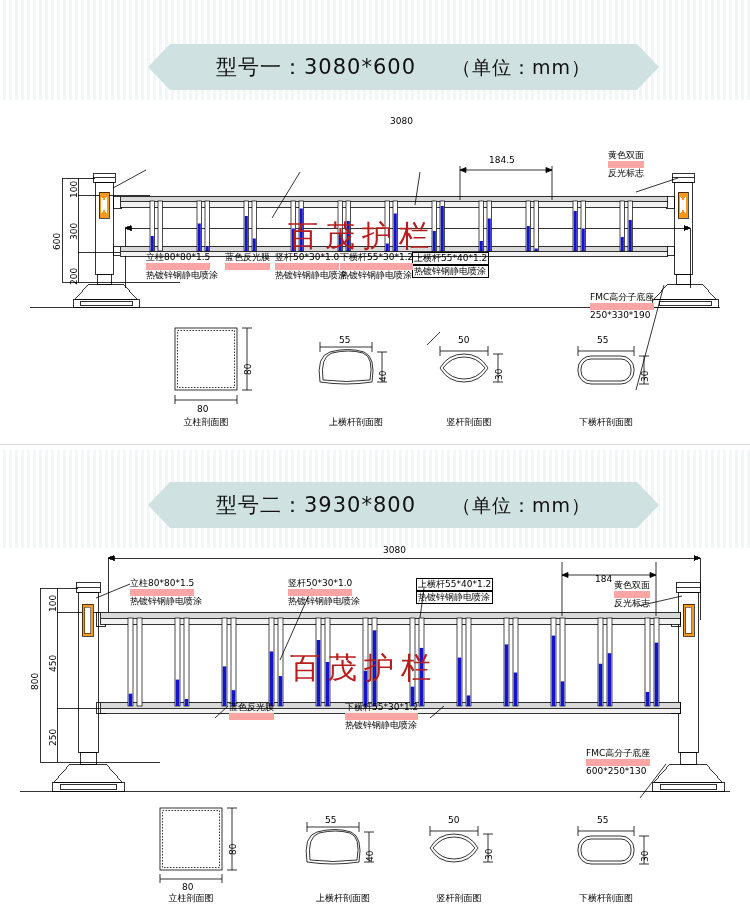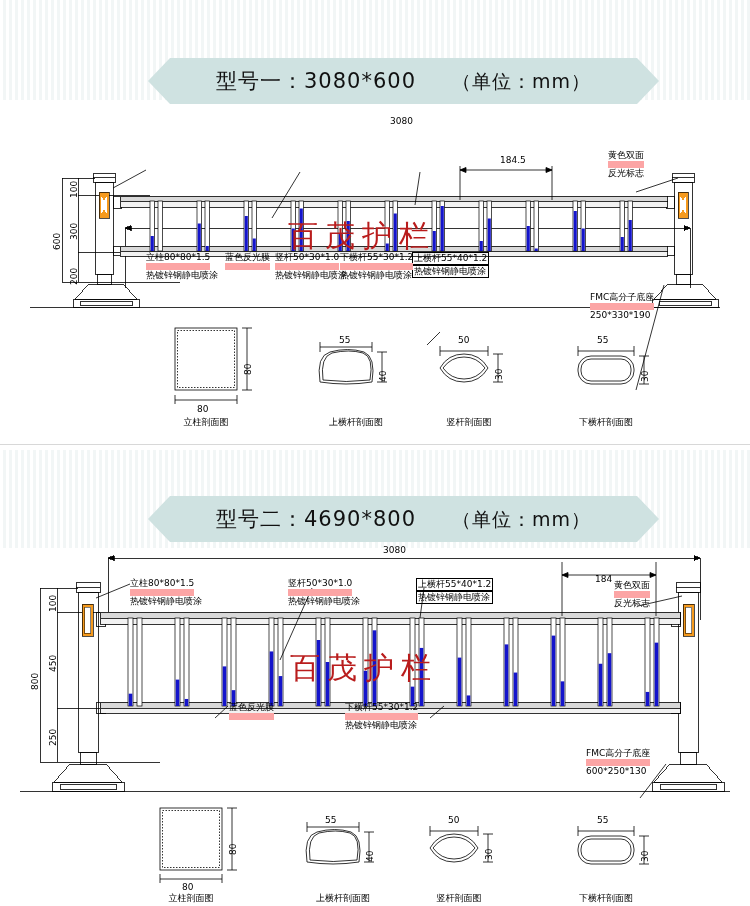--- a/index.html
+++ b/index.html
@@ -12,21 +12,21 @@
   }
   .page{position:relative;width:750px;height:906px;}
 
   
   .stripe-bg{
     position:absolute;left:0;width:750px;
     background:repeating-linear-gradient(90deg,#ffffff 0 3px,#f2f6f6 3px 6px);
   }
 
   
-  .banner-wrap{position:absolute;height:60px;display:flex;align-items:flex-end;}
+  .banner-wrap{position:absolute;height:60px;display:flex;align-items:flex-start;}
   .banner{
     position:relative;height:46px;background:#cfe2e1;
     display:flex;align-items:center;justify-content:center;
     padding:0 46px;box-sizing:border-box;
   }
   .banner::before,.banner::after{
     content:"";position:absolute;top:0;width:0;height:0;
     border-top:23px solid transparent;border-bottom:23px solid transparent;
   }
   .banner::before{left:-22px;border-right:22px solid #cfe2e1;}
@@ -254,21 +254,21 @@
     <span class="l1">下横杆55*30*1.2</span><br>
     <span class="l2">热镀锌钢静电喷涂</span>
   </div>
   <div class="ann" style="left:590px;top:292px;">
     <span class="l1">FMC高分子底座</span><br>
     <span class="l2">250*330*190</span>
   </div>
 
   <div class="dim" style="left:390px;top:116px;">
     <span>3080</span></div>
-  <div class="dim" style="left:500px;top:155px;">
+  <div class="dim" style="left:489px;top:155px;">
     <span>184.5</span></div>
   <div class="dim vert" style="left:52px;top:250px;">
     <span>600</span></div>
   <div class="dim vert" style="left:69px;top:198px;">
     <span>100</span></div>
   <div class="dim vert" style="left:69px;top:240px;">
     <span>300</span></div>
   <div class="dim vert" style="left:69px;top:285px;">
     <span>200</span></div>
 
@@ -330,21 +330,21 @@
   <div class="xsec-cap" style="left:424px;top:416px;width:90px;"><span>竖杆剖面图</span></div>
   <div class="xsec-cap" style="left:556px;top:416px;width:100px;"><span>下横杆剖面图</span></div>
 
   <div class="sep" style="top:444px;"></div>
 
   <div class="stripe-bg" style="top:450px;height:98px;"></div>
 
   <div class="banner-wrap" style="left:170px;top:482px;">
     <div class="banner">
       <span class="banner-text">
-        <span>型号二：4690*800</span><span class="unit">（单位：mm）</span>
+        <span>型号二：3930*800</span><span class="unit">（单位：mm）</span>
       </span>
     </div>
   </div>
 
   <div class="draw" style="top:540px;height:350px;">
     <svg width="750" height="350" viewBox="0 0 750 350">
       <g stroke="#000" fill="none" stroke-width="0.8" shape-rendering="crispEdges">
 
         <line x1="108" y1="18" x2="108" y2="80"></line>
         <line x1="700" y1="18" x2="700" y2="80"></line>

